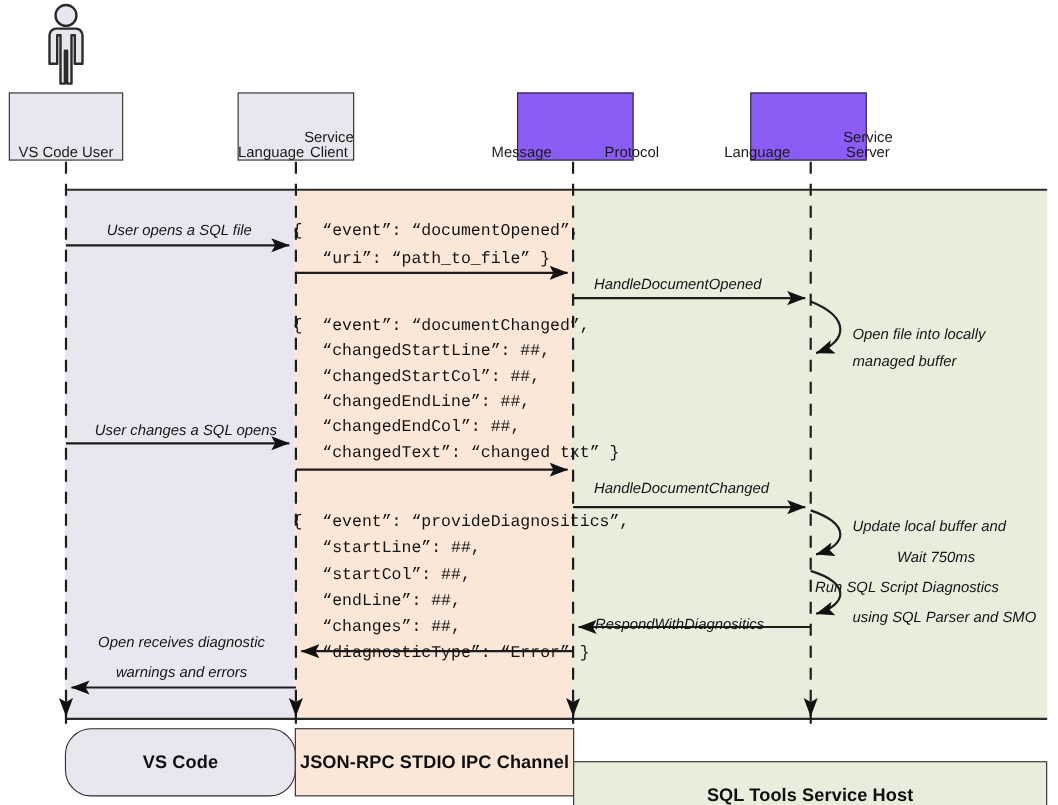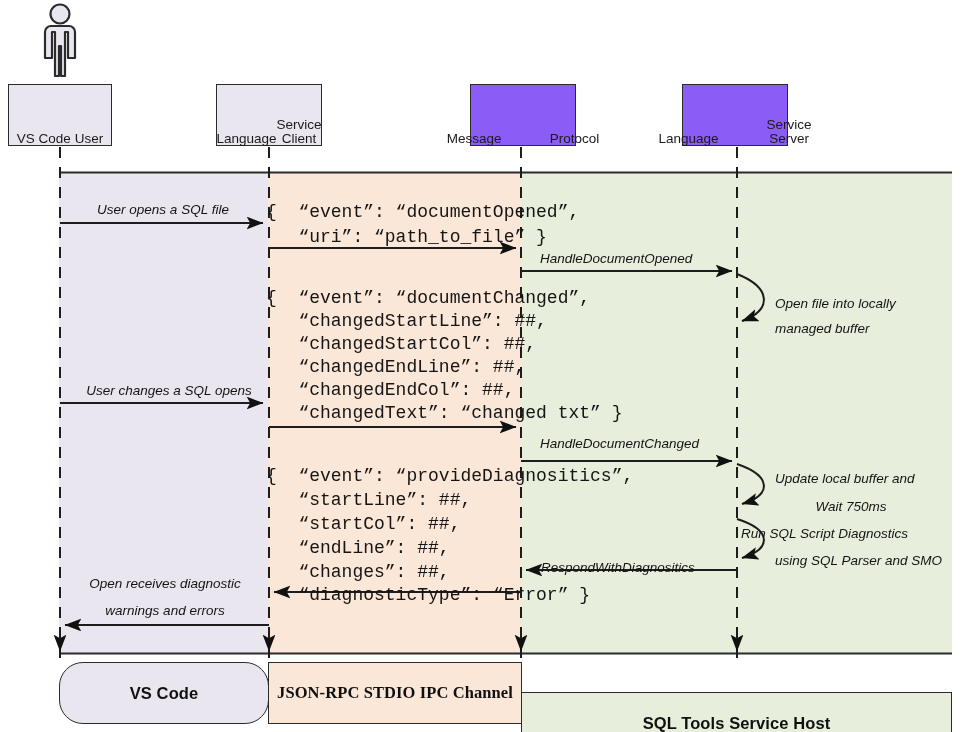--- a/index.html
+++ b/index.html
@@ -55,38 +55,38 @@
     border: 1.6px solid #2b2b2b;
     display: flex;
     align-items: center;
     justify-content: center;
     font-size: 16.5px;
     font-weight: bold;
     color: #101010;
     letter-spacing: .1px;
   }
   .fbox.lav { background: #e9e6f0; border-radius: 24px; }
-  .fbox.pch { background: #fbe7d8; font-family: Liberation Serif, serif; }
+  .fbox.pch { background: #fbe7d8; }
   .fbox.grn { background: #e7eedc; }
 
   
   .lbl {
     position: absolute;
     font-style: italic;
     font-size: 13.5px;
     color: #141414;
     white-space: nowrap;
     line-height: 1.0;
   }
   .lbl.ctr { transform: translateX(-50%); text-align: center; }
 
   .json {
     position: absolute;
     font-family: "Liberation Mono", "DejaVu Sans Mono", monospace;
-    font-size: 18px;
+    font-size: 15px;
     color: #151515;
     white-space: pre;
     line-height: 1.0;
   }
 </style>
 </head>
 <body>
 
 <div id="stage">
 

